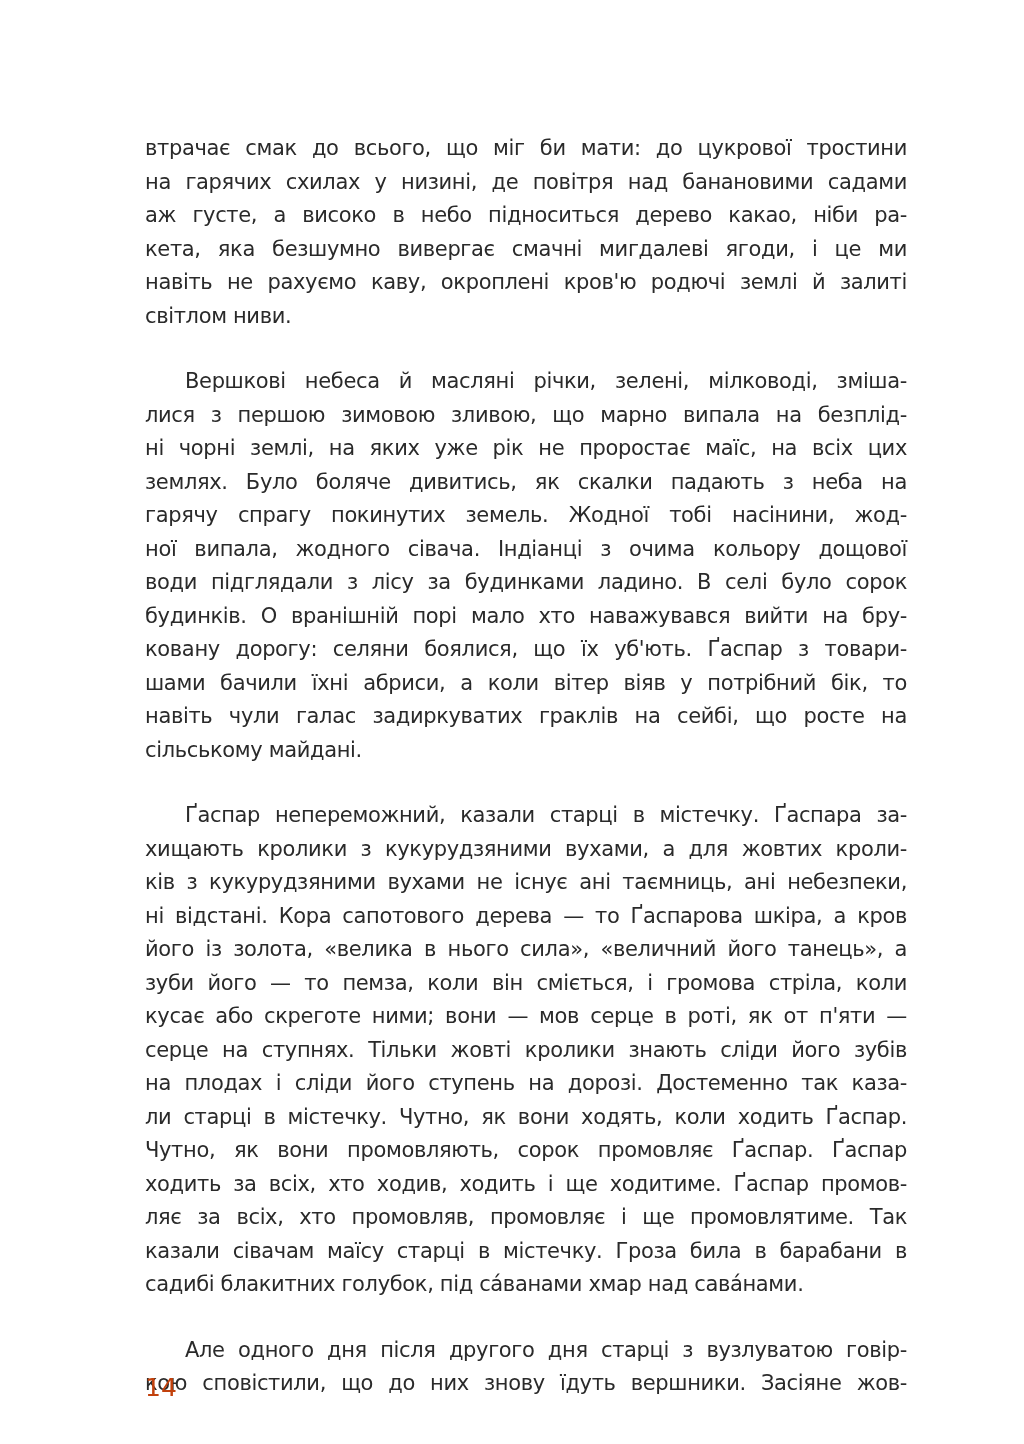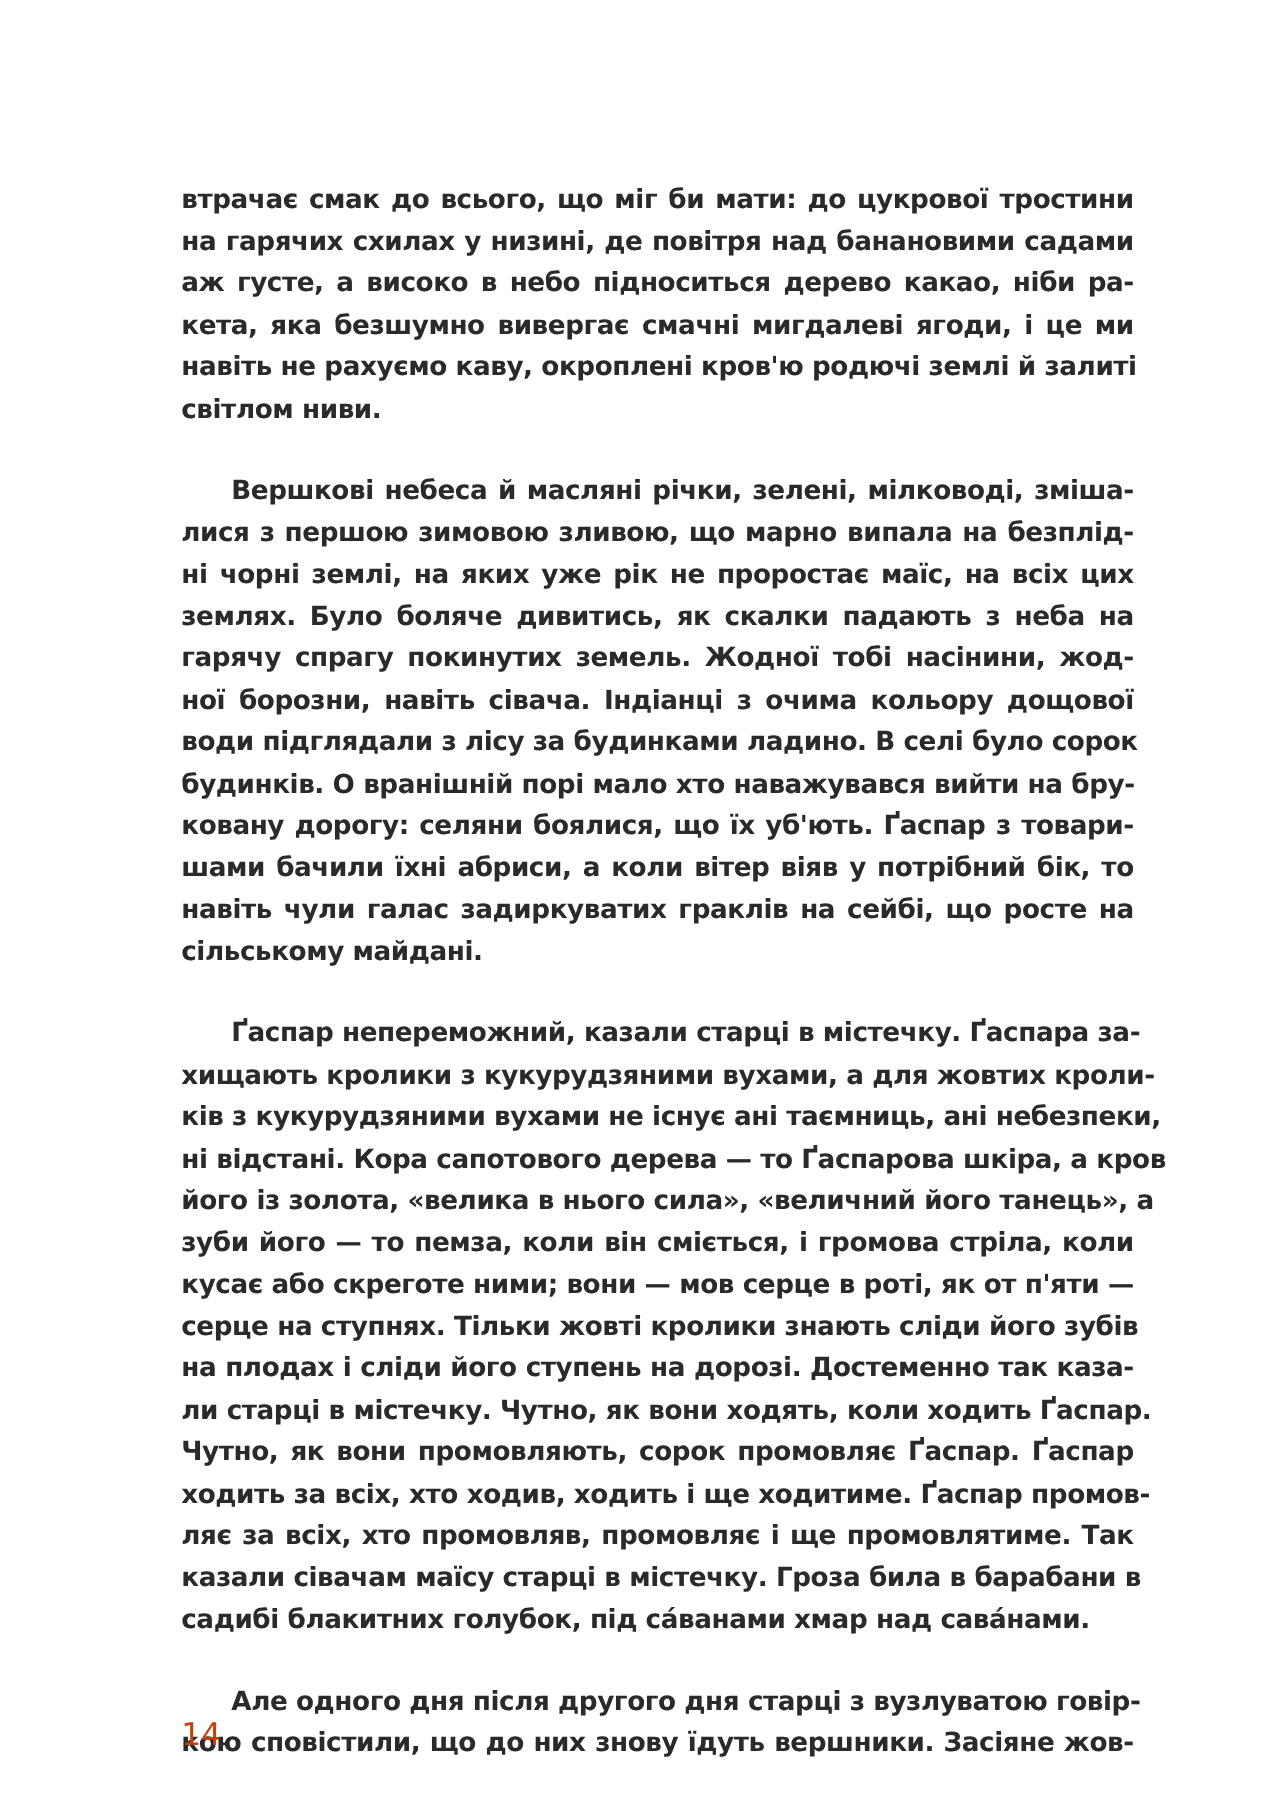--- a/index.html
+++ b/index.html
@@ -18,23 +18,22 @@
     .page {
       position: absolute;
       left: 0; top: 0;
       width: 1024px;
       height: 1444px;
       background: #ffffff;
     }
     .text-block {
       position: absolute;
       left: 145px;
-      top: 143px;
+      top: 132px;
       width: 762px;
-      font-weight: bold;
     }
     .line {
       display: block;
       height: 33.5px;
       line-height: 33.5px;
       font-size: 21px;
       letter-spacing: -0.35px;
       text-align: justify;
       text-align-last: justify;
       white-space: nowrap;
@@ -65,21 +64,21 @@
       <span class="line">навіть не рахуємо каву, окроплені кров'ю родючі землі й залиті</span>
       <span class="line last">світлом ниви.</span>
     </div>
 
     <div>
       <span class="line first">Вершкові небеса й масляні річки, зелені, мілководі, змiша-</span>
       <span class="line">лися з першою зимовою зливою, що марно випала на безплід-</span>
       <span class="line">ні чорні землі, на яких уже рік не проростає маїс, на всіх цих</span>
       <span class="line">землях. Було боляче дивитись, як скалки падають з неба на</span>
       <span class="line">гарячу спрагу покинутих земель. Жодної тобі насінини, жод-</span>
-      <span class="line">ної борозни, навіть сівача. Індіанці з очима кольору дощової</span>
+      <span class="line">ної випала, жодного сівача. Індіанці з очима кольору дощової</span>
       <span class="line">води підглядали з лісу за будинками ладино. В селі було сорок</span>
       <span class="line">будинків. О вранішній порі мало хто наважувався вийти на бру-</span>
       <span class="line">ковану дорогу: селяни боялися, що їх уб'ють. Ґаспар з товари-</span>
       <span class="line">шами бачили їхні абриси, а коли вітер віяв у потрібний бік, то</span>
       <span class="line">навіть чули галас задиркуватих граклів на сейбі, що росте на</span>
       <span class="line last">сільському майдані.</span>
     </div>
 
     <div>
       <span class="line first">Ґаспар непереможний, казали старці в містечку. Ґаспара за-</span>

